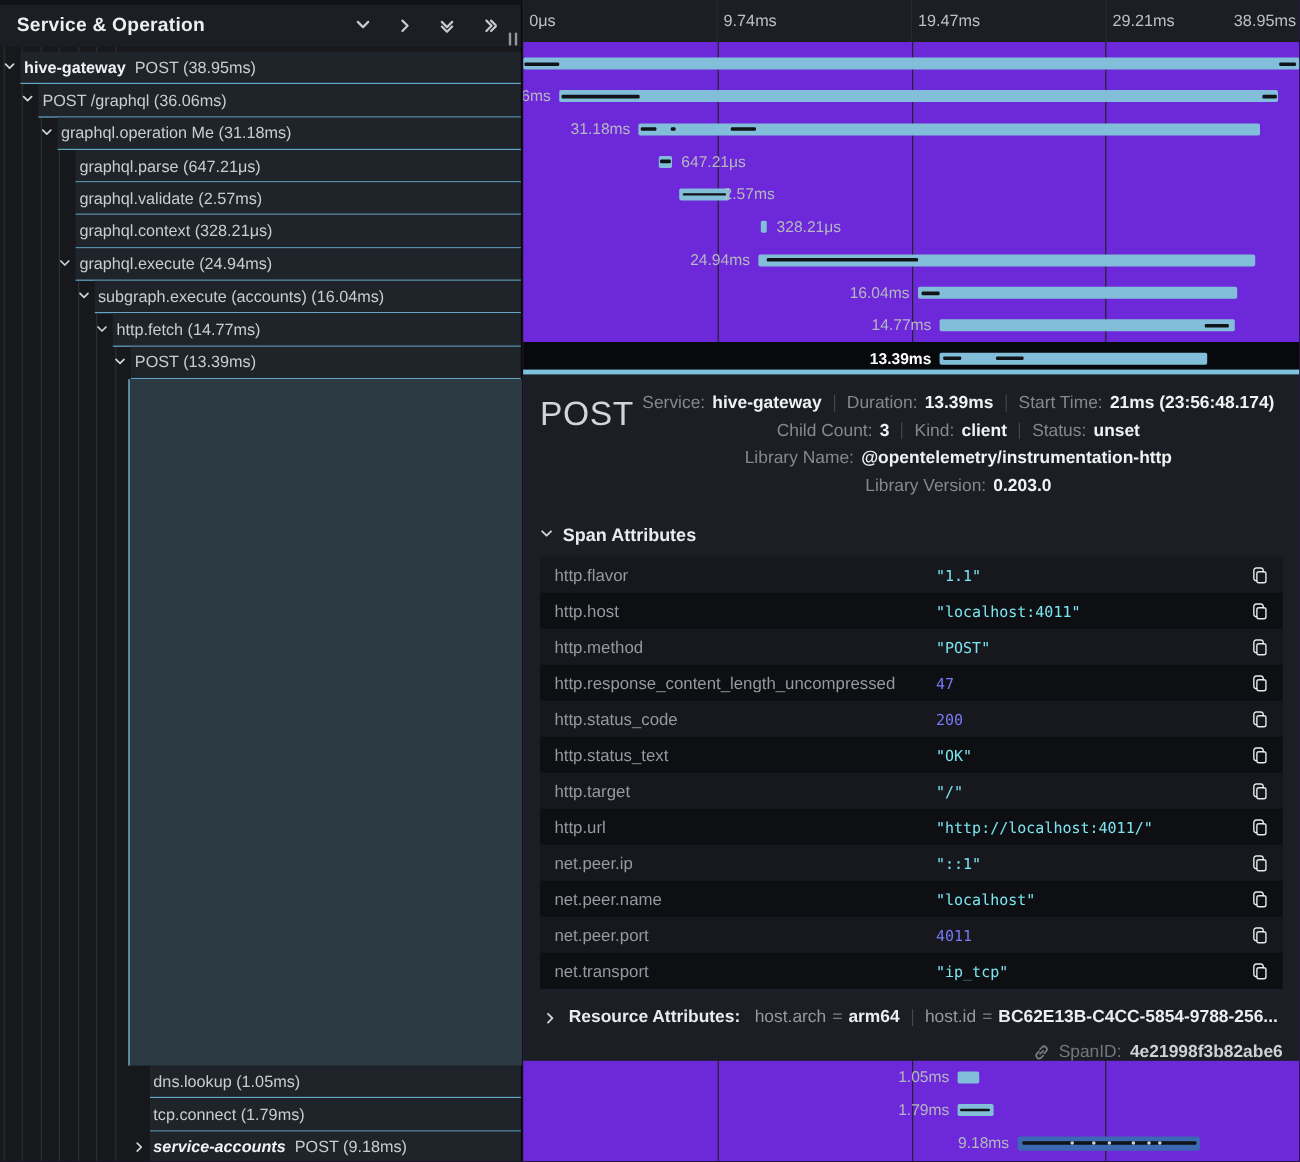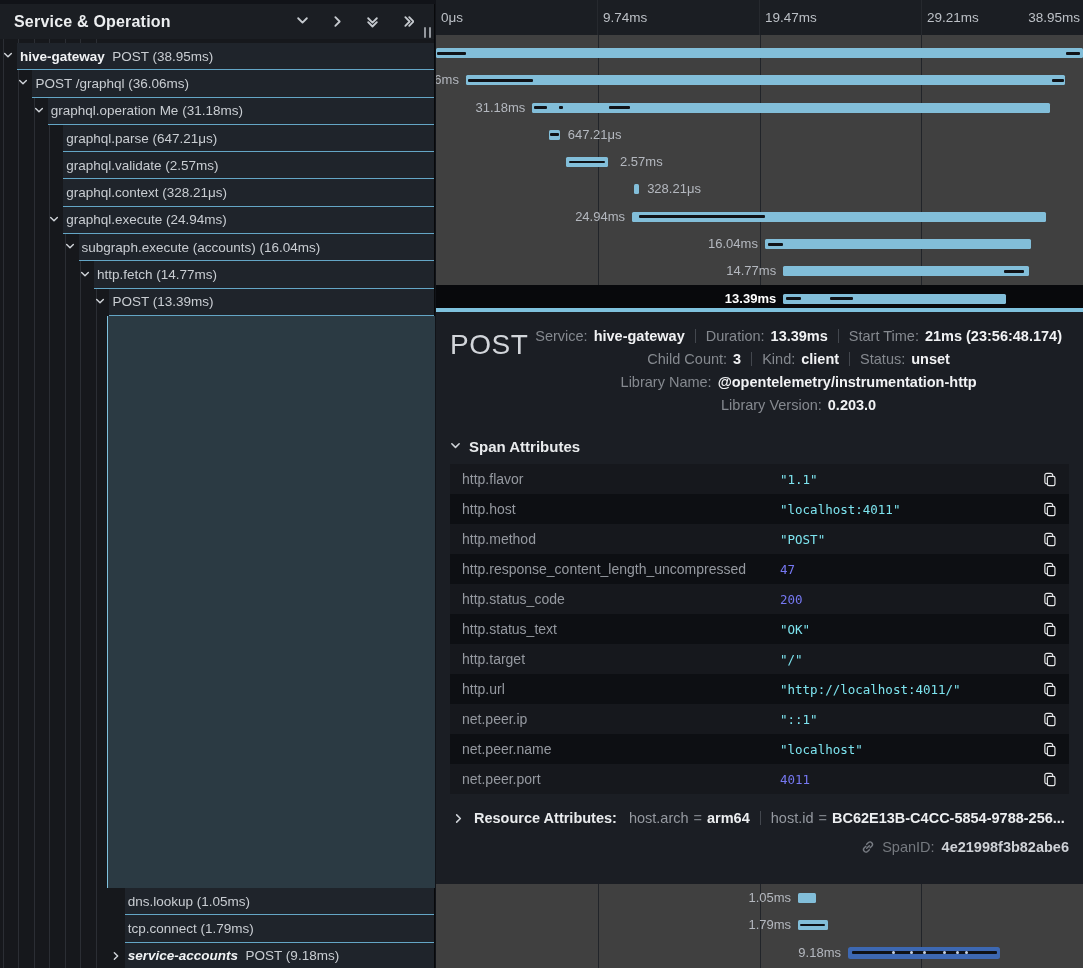--- a/index.html
+++ b/index.html
@@ -24,21 +24,21 @@
   .t-content { position:absolute; top:0; bottom:0; right:0; background:#1f242b; border-bottom:1px solid #64a6c6;
                display:flex; align-items:center; cursor:pointer; }
   .t-chev { position:absolute; left:-14px; top:50%; transform:translateY(-50%); display:flex; cursor:pointer; }
   .t-label { font-size:13.5px; color:#c9cdd2; white-space:nowrap; padding-left:3px; }
   .t-svc { font-weight:700; color:#f0f2f4; }
   .t-svc.italic { font-style:italic; }
   .t-op { color:#c9cdd2; font-weight:400; }
   .selection-block { position:absolute; left:107px; width:328px; top:312px; height:572px;
                      background:#2b3a43; border-left:1px solid #7fc2de; z-index:2; }
   
-  .right-panel { position:absolute; left:436px; top:0; width:647px; height:968px; background:#404040; }
+  .right-panel { position:absolute; left:436px; top:0; width:647px; height:968px; background:#6d28d9; }
   .gridline { position:absolute; top:0; bottom:0; width:1px; background:#212429; z-index:0; }
   .time-header { position:relative; height:35px; background:#1b1e23; display:flex; z-index:3; }
   .th-cell { flex:1 1 0; display:flex; align-items:center; border-left:1px solid #26292e; }
   .th-cell:first-child { border-left:none; }
   .th-label { font-size:13.5px; color:#bcc0c6; padding-left:5px; white-space:nowrap; }
   .th-label.right { margin-left:auto; padding-right:3px; }
   .wf { position:absolute; left:0; right:0; top:39px; z-index:1; }
   .wf-bottom { position:absolute; left:0; right:0; top:884px; z-index:1; }
   .wf-row { position:relative; height:27.3px; overflow:hidden; }
   .wf-row.selected { background:#08090c; }
@@ -282,21 +282,21 @@
         <div class="wf-row">
           <div class="bar" style="left: 112.955px; width: 10.7972px;">
             <div class="inline-stripe"></div>
           </div>
           <div class="wf-label" style="left: 131.752px;">647.21μs</div>
         </div>
         <div class="wf-row">
           <div class="bar" style="left: 129.566px; width: 42.6904px;">
             <div class="inline-stripe"></div>
           </div>
-          <div class="wf-label" style="left: 184px;">2.57ms</div>
+          <div class="wf-label" style="left: 167px;">2.57ms</div>
         </div>
         <div class="wf-row">
           <div class="bar" style="left: 197.671px; width: 5.48164px;"></div>
           <div class="wf-label" style="left: 211.153px;">328.21μs</div>
         </div>
         <div class="wf-row">
           <div class="bar" style="left: 196.01px; width: 414.279px;"></div>
           <div class="mark" style="left: 202.655px; width: 126.244px;"></div>
           <div class="wf-label" style="right: 457.99px;">24.94ms</div>
         </div>
@@ -487,20 +487,30 @@
             <div class="attr-row odd">
               <div class="attr-key">net.peer.port</div>
               <div class="attr-val v-num">4011</div>
               <button class="copy-btn">
                 <svg width="14" height="15" viewBox="0 0 15 16" fill="none" stroke="#e9eaec" stroke-width="1.25" stroke-linecap="round">
                   <rect x="4.7" y="4.7" width="8.1" height="9.9" rx="1.8"></rect>
                   <path d="M10.4 4.7 V3.5 a2.1 2.1 0 0 0 -2.1 -2.1 H4.1 a2.1 2.1 0 0 0 -2.1 2.1 v7.1 a2.1 2.1 0 0 0 2.1 2.1 h0.5"></path>
                 </svg>
               </button>
             </div>
+            <div class="attr-row even">
+              <div class="attr-key">net.transport</div>
+              <div class="attr-val v-str">"ip_tcp"</div>
+              <button class="copy-btn">
+                <svg width="14" height="15" viewBox="0 0 15 16" fill="none" stroke="#e9eaec" stroke-width="1.25" stroke-linecap="round">
+                  <rect x="4.7" y="4.7" width="8.1" height="9.9" rx="1.8"></rect>
+                  <path d="M10.4 4.7 V3.5 a2.1 2.1 0 0 0 -2.1 -2.1 H4.1 a2.1 2.1 0 0 0 -2.1 2.1 v7.1 a2.1 2.1 0 0 0 2.1 2.1 h0.5"></path>
+                </svg>
+              </button>
+            </div>
           </div>
       </div>
       <div class="resource-line">
         <span class="res-chev" id="res-chev">
             <svg width="11" height="11" viewBox="0 0 12 12" fill="none">
               <polyline points="4,2 8,6 4,10" stroke="#cfd3d8" stroke-width="1.7" stroke-linecap="round" stroke-linejoin="round"></polyline>
             </svg>
           </span>
         <span class="res-title">Resource Attributes:</span>
         <span id="res-items" style="display:flex;align-items:center;overflow:hidden;">

